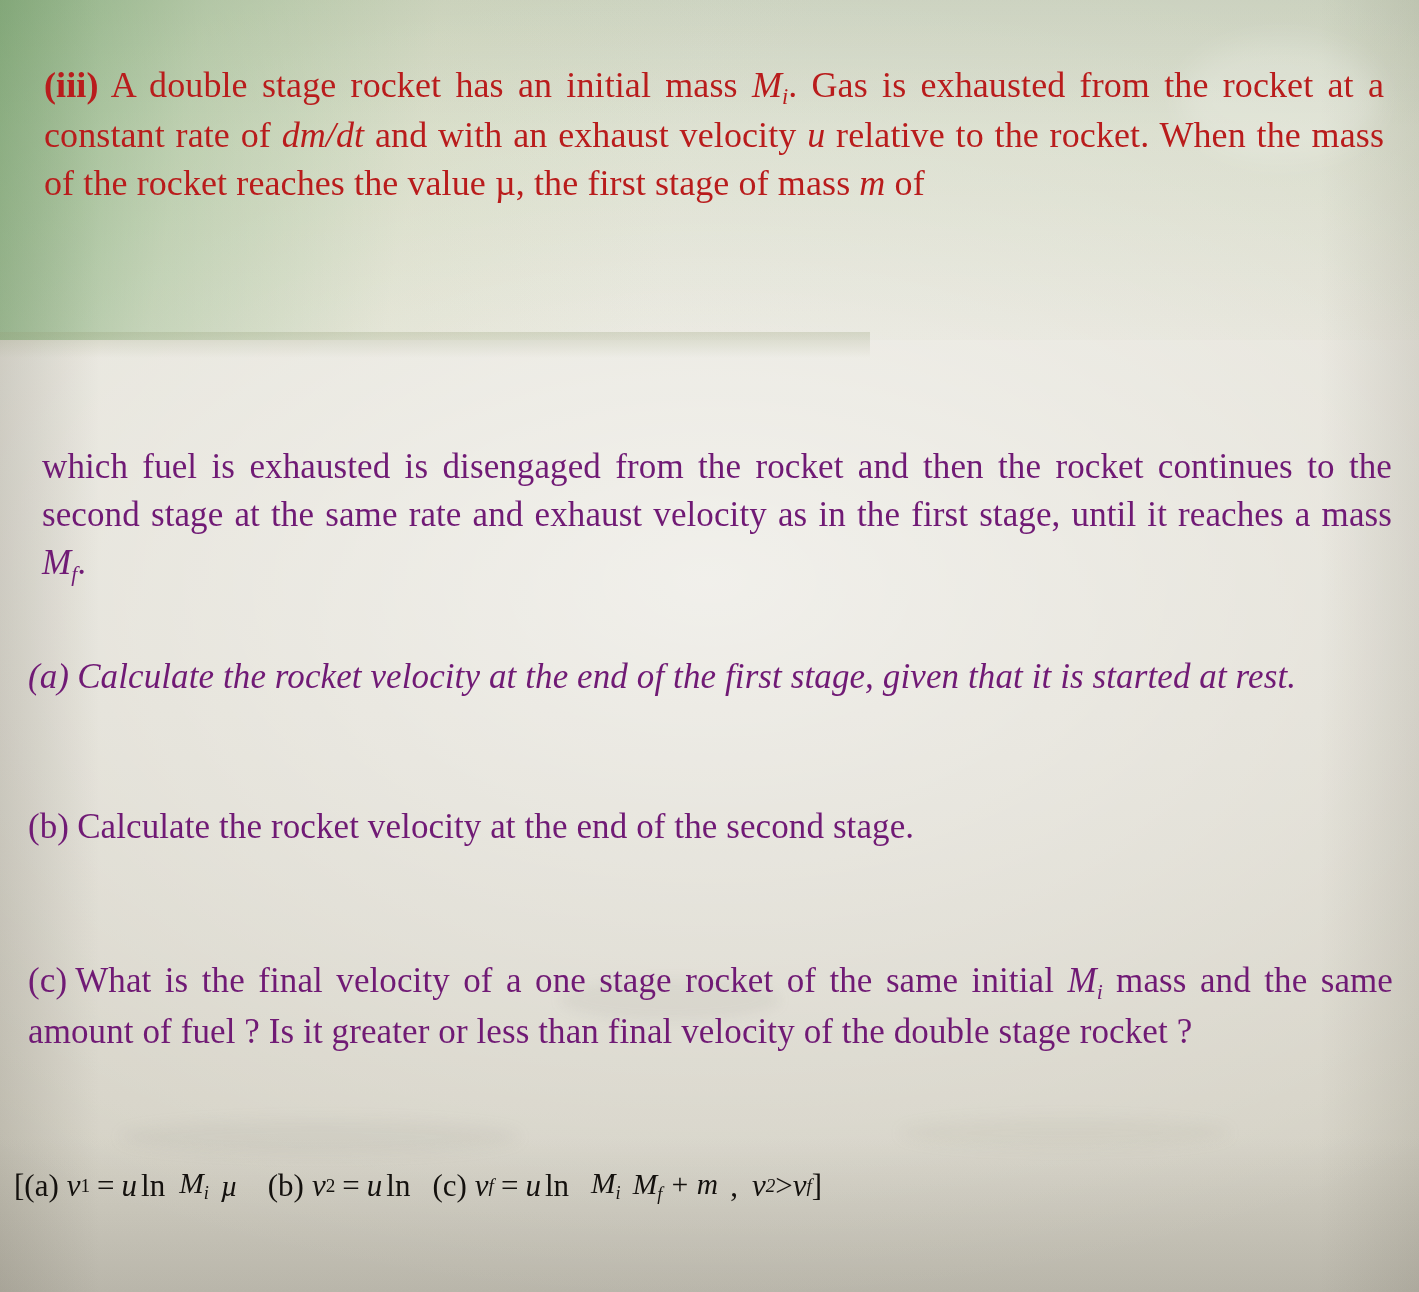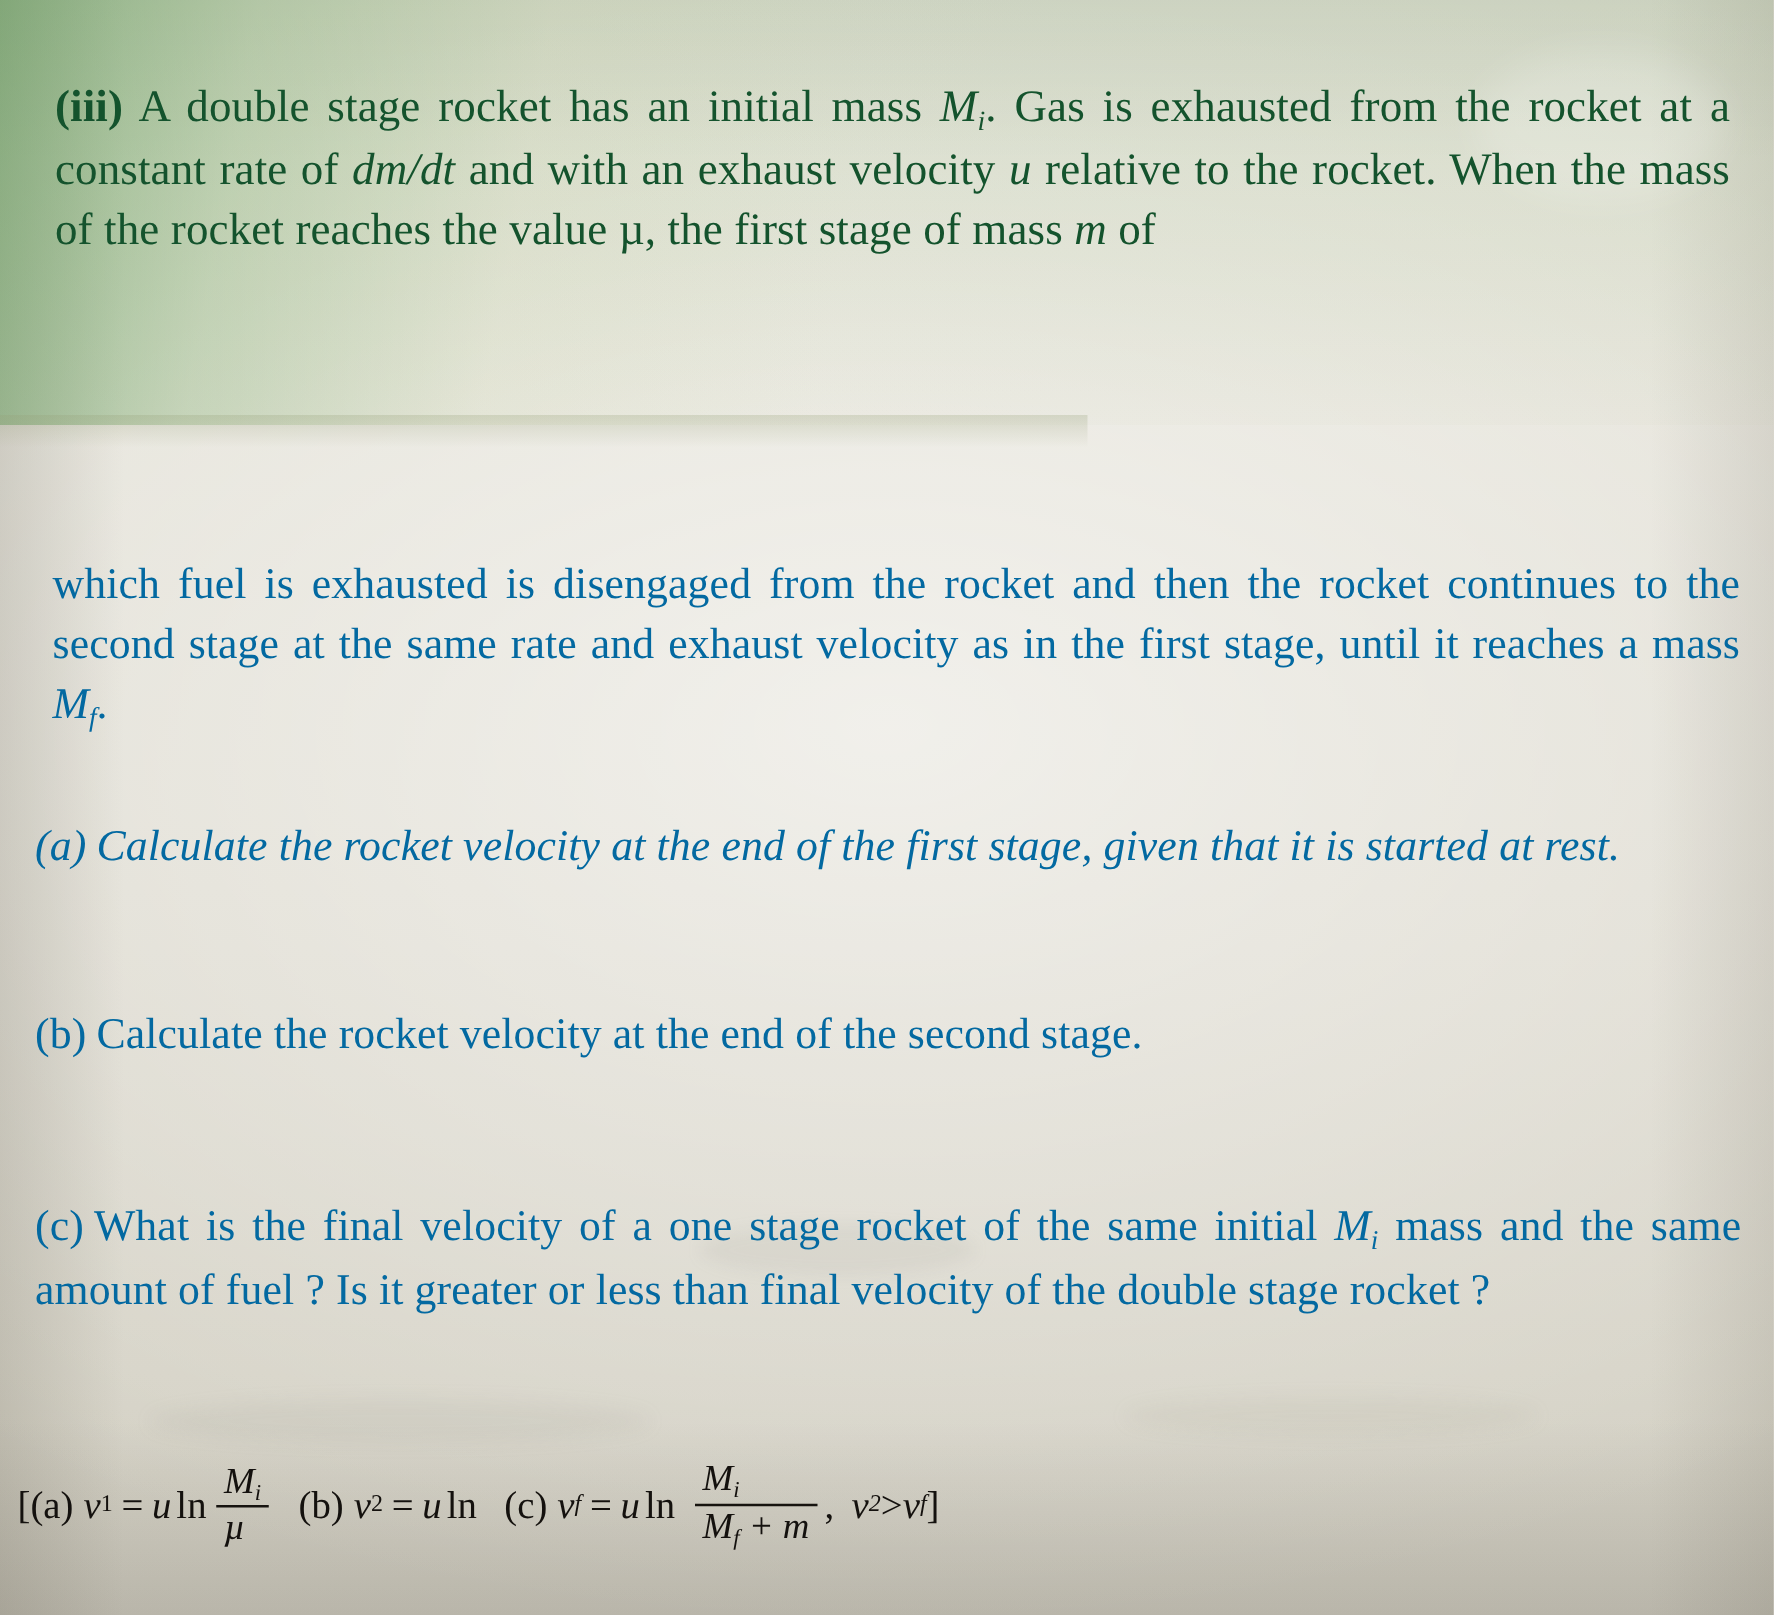--- a/index.html
+++ b/index.html
@@ -62,31 +62,31 @@
     padding: 0;
   }
 
   .para {
     position: absolute;
     font-size: 35px;
     line-height: 1.30;
     letter-spacing: 0.1px;
     text-align: justify;
     text-justify: inter-word;
-    color: #0369a1;
+    color: #701a75;
   }
 
   
   #p-top {
     left: 44px;
     top: 26px;
     width: 1340px;
     font-size: 36px;
     line-height: 1.33;
-    color: #14532d;
+    color: #b91c1c;
   }
   #p-top .first {
     font-weight: bold;
   }
 
   #p-cont {
     left: 42px;
     top: 408px;
     width: 1350px;
     font-size: 35px;
@@ -140,22 +140,22 @@
     align-items: center;
     gap: 0px;
     white-space: nowrap;
   }
   .ans-seg {
     display: inline-flex;
     align-items: center;
   }
   .frac {
     display: inline-flex;
-    flex-direction: column;
-    align-items: flex-start;
+    flex-direction: row;
+    align-items: center;
     justify-content: center;
     vertical-align: middle;
     margin: 0 6px;
     line-height: 1.04;
     font-size: 0.95em;
   }
   .frac .num {
     padding: 0 6px 1px 6px;
     font-style: italic;
   }

